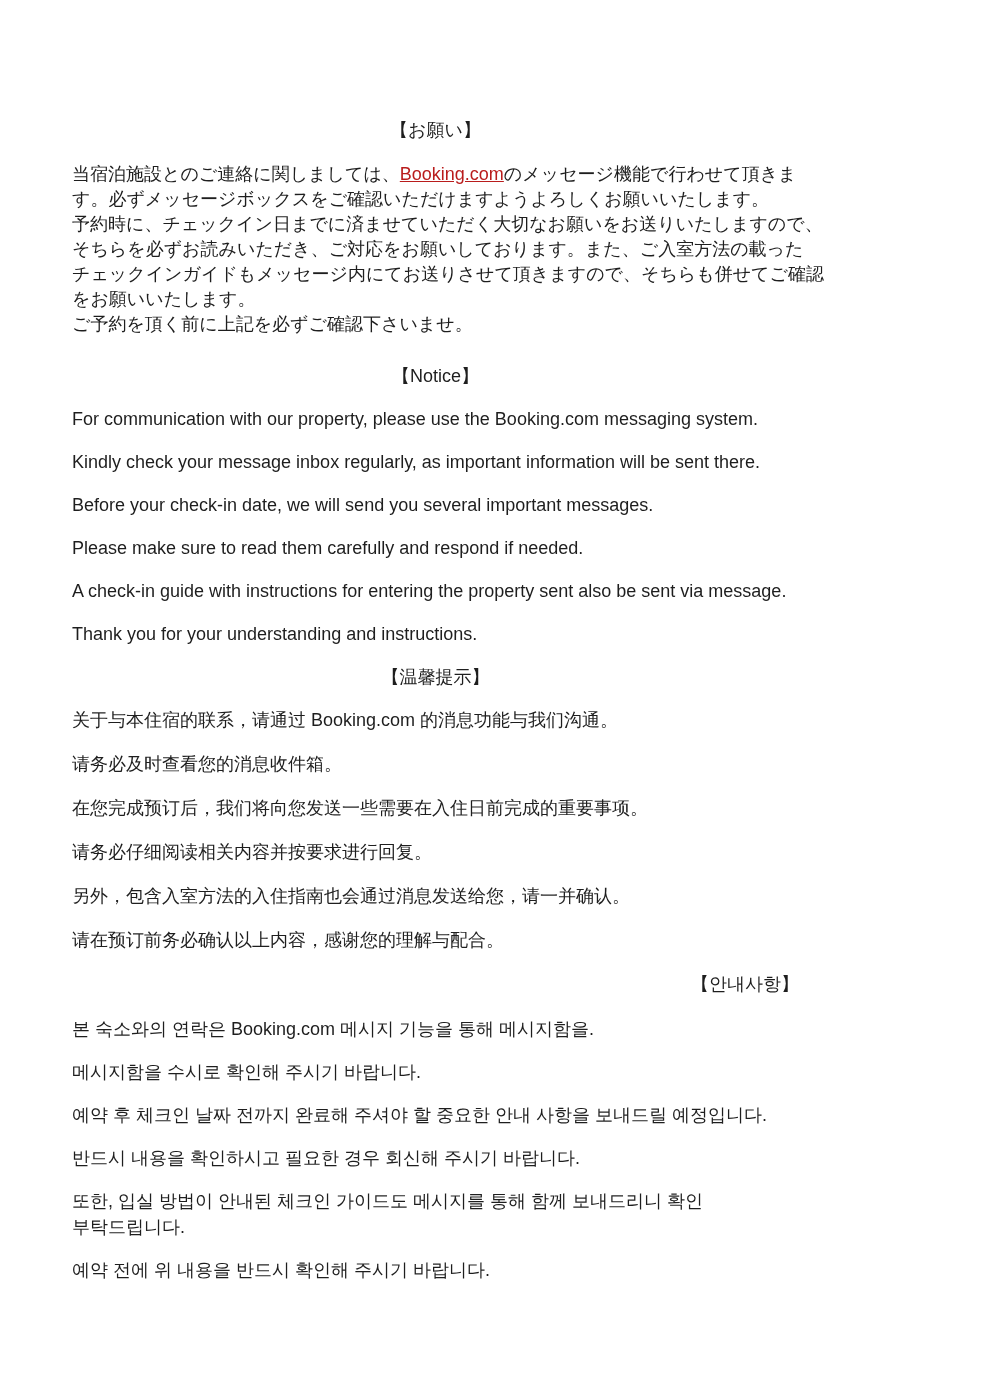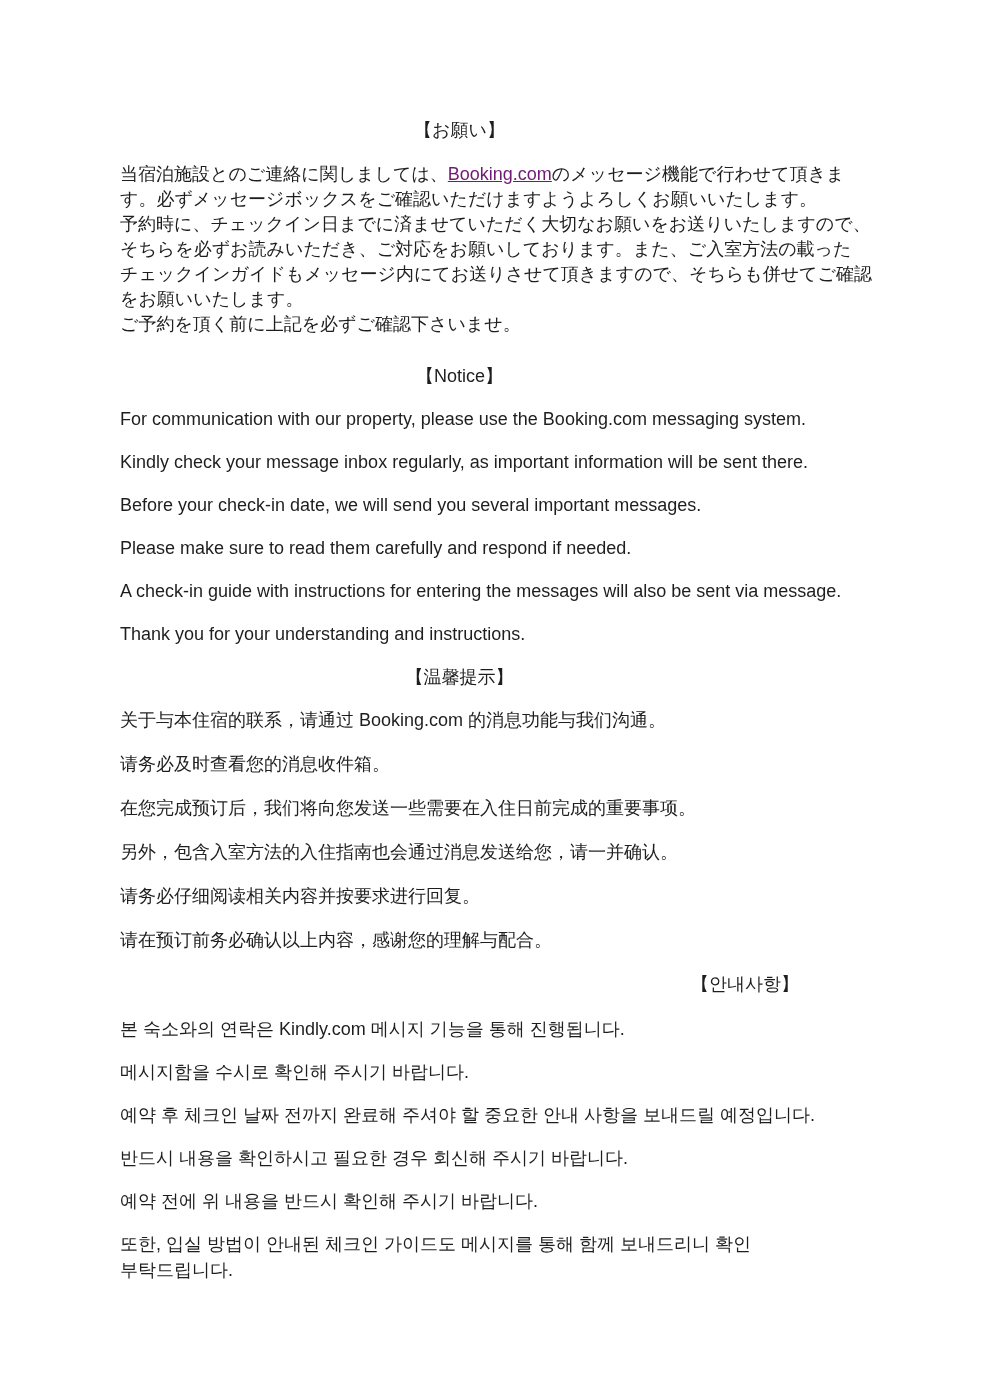--- a/index.html
+++ b/index.html
@@ -11,21 +11,21 @@
     width: 990px;
     height: 1400px;
     overflow: hidden;
     font-family: "Liberation Sans", "DejaVu Sans", sans-serif;
     color: #1e1e1e;
   }
   .doc-page {
     box-sizing: border-box;
     width: 990px;
     height: 1020px;
-    padding: 117px 115px 0 120px;
+    padding: 117px 115px 0 72px;
     background: #ffffff;
   }
   .doc-section { display: block; }
   .sec-heading {
     font-size: 18px;
     line-height: 26px;
     text-align: center;
     padding-right: 76px;   
     margin: 0 0 17px 0;
     white-space: nowrap;
@@ -39,21 +39,21 @@
   }
   .line {
     display: block;
     line-height: 26px;
     white-space: nowrap;
   }
   .sec-japanese-request .line { line-height: 25px; }
   .sec-japanese-request .para { margin-bottom: 26px; }
   .sec-chinese-notice  .para { margin-bottom: 18px; }
   a.doc-link {
-    color: #701a75;
+    color: #b91c1c;
     text-decoration: underline;
     cursor: pointer;
   }
 </style>
 </head>
 <body>
 
 <main class="doc-page">
     <section class="doc-section sec-japanese-request">
       <div class="sec-heading">【お願い】</div>
@@ -75,62 +75,62 @@
       <p class="para">
         <span class="line"><span>Kindly check your message inbox regularly, as important information will be sent there.</span></span>
       </p>
       <p class="para">
         <span class="line"><span>Before your check-in date, we will send you several important messages.</span></span>
       </p>
       <p class="para">
         <span class="line"><span>Please make sure to read them carefully and respond if needed.</span></span>
       </p>
       <p class="para">
-        <span class="line"><span>A check-in guide with instructions for entering the messages will also be sent via message.</span></span>
+        <span class="line"><span>A check-in guide with instructions for entering the property sent also be sent via message.</span></span>
       </p>
       <p class="para">
         <span class="line"><span>Thank you for your understanding and instructions.</span></span>
       </p>
     </section>
     <section class="doc-section sec-chinese-notice">
       <div class="sec-heading">【温馨提示】</div>
       <p class="para">
         <span class="line"><span>关于与本住宿的联系，请通过 Booking.com 的消息功能与我们沟通。</span></span>
       </p>
       <p class="para">
         <span class="line"><span>请务必及时查看您的消息收件箱。</span></span>
       </p>
       <p class="para">
         <span class="line"><span>在您完成预订后，我们将向您发送一些需要在入住日前完成的重要事项。</span></span>
       </p>
       <p class="para">
-        <span class="line"><span>另外，包含入室方法的入住指南也会通过消息发送给您，请一并确认。</span></span>
+        <span class="line"><span>请务必仔细阅读相关内容并按要求进行回复。</span></span>
       </p>
       <p class="para">
-        <span class="line"><span>请务必仔细阅读相关内容并按要求进行回复。</span></span>
+        <span class="line"><span>另外，包含入室方法的入住指南也会通过消息发送给您，请一并确认。</span></span>
       </p>
       <p class="para">
         <span class="line"><span>请在预订前务必确认以上内容，感谢您的理解与配合。</span></span>
       </p>
     </section>
     <section class="doc-section sec-korean-notice">
       <div class="sec-heading">【안내사항】</div>
       <p class="para">
-        <span class="line"><span>본 숙소와의 연락은 Kindly.com 메시지 기능을 통해 진행됩니다.</span></span>
+        <span class="line"><span>본 숙소와의 연락은 Booking.com 메시지 기능을 통해 메시지함을.</span></span>
       </p>
       <p class="para">
         <span class="line"><span>메시지함을 수시로 확인해 주시기 바랍니다.</span></span>
       </p>
       <p class="para">
         <span class="line"><span>예약 후 체크인 날짜 전까지 완료해 주셔야 할 중요한 안내 사항을 보내드릴 예정입니다.</span></span>
       </p>
       <p class="para">
         <span class="line"><span>반드시 내용을 확인하시고 필요한 경우 회신해 주시기 바랍니다.</span></span>
       </p>
       <p class="para">
-        <span class="line"><span>예약 전에 위 내용을 반드시 확인해 주시기 바랍니다.</span></span>
+        <span class="line"><span>또한, 입실 방법이 안내된 체크인 가이드도 메시지를 통해 함께 보내드리니 확인</span></span>
+        <span class="line"><span>부탁드립니다.</span></span>
       </p>
       <p class="para">
-        <span class="line"><span>또한, 입실 방법이 안내된 체크인 가이드도 메시지를 통해 함께 보내드리니 확인</span></span>
-        <span class="line"><span>부탁드립니다.</span></span>
+        <span class="line"><span>예약 전에 위 내용을 반드시 확인해 주시기 바랍니다.</span></span>
       </p>
     </section>
   </main>
 
 </body></html>

